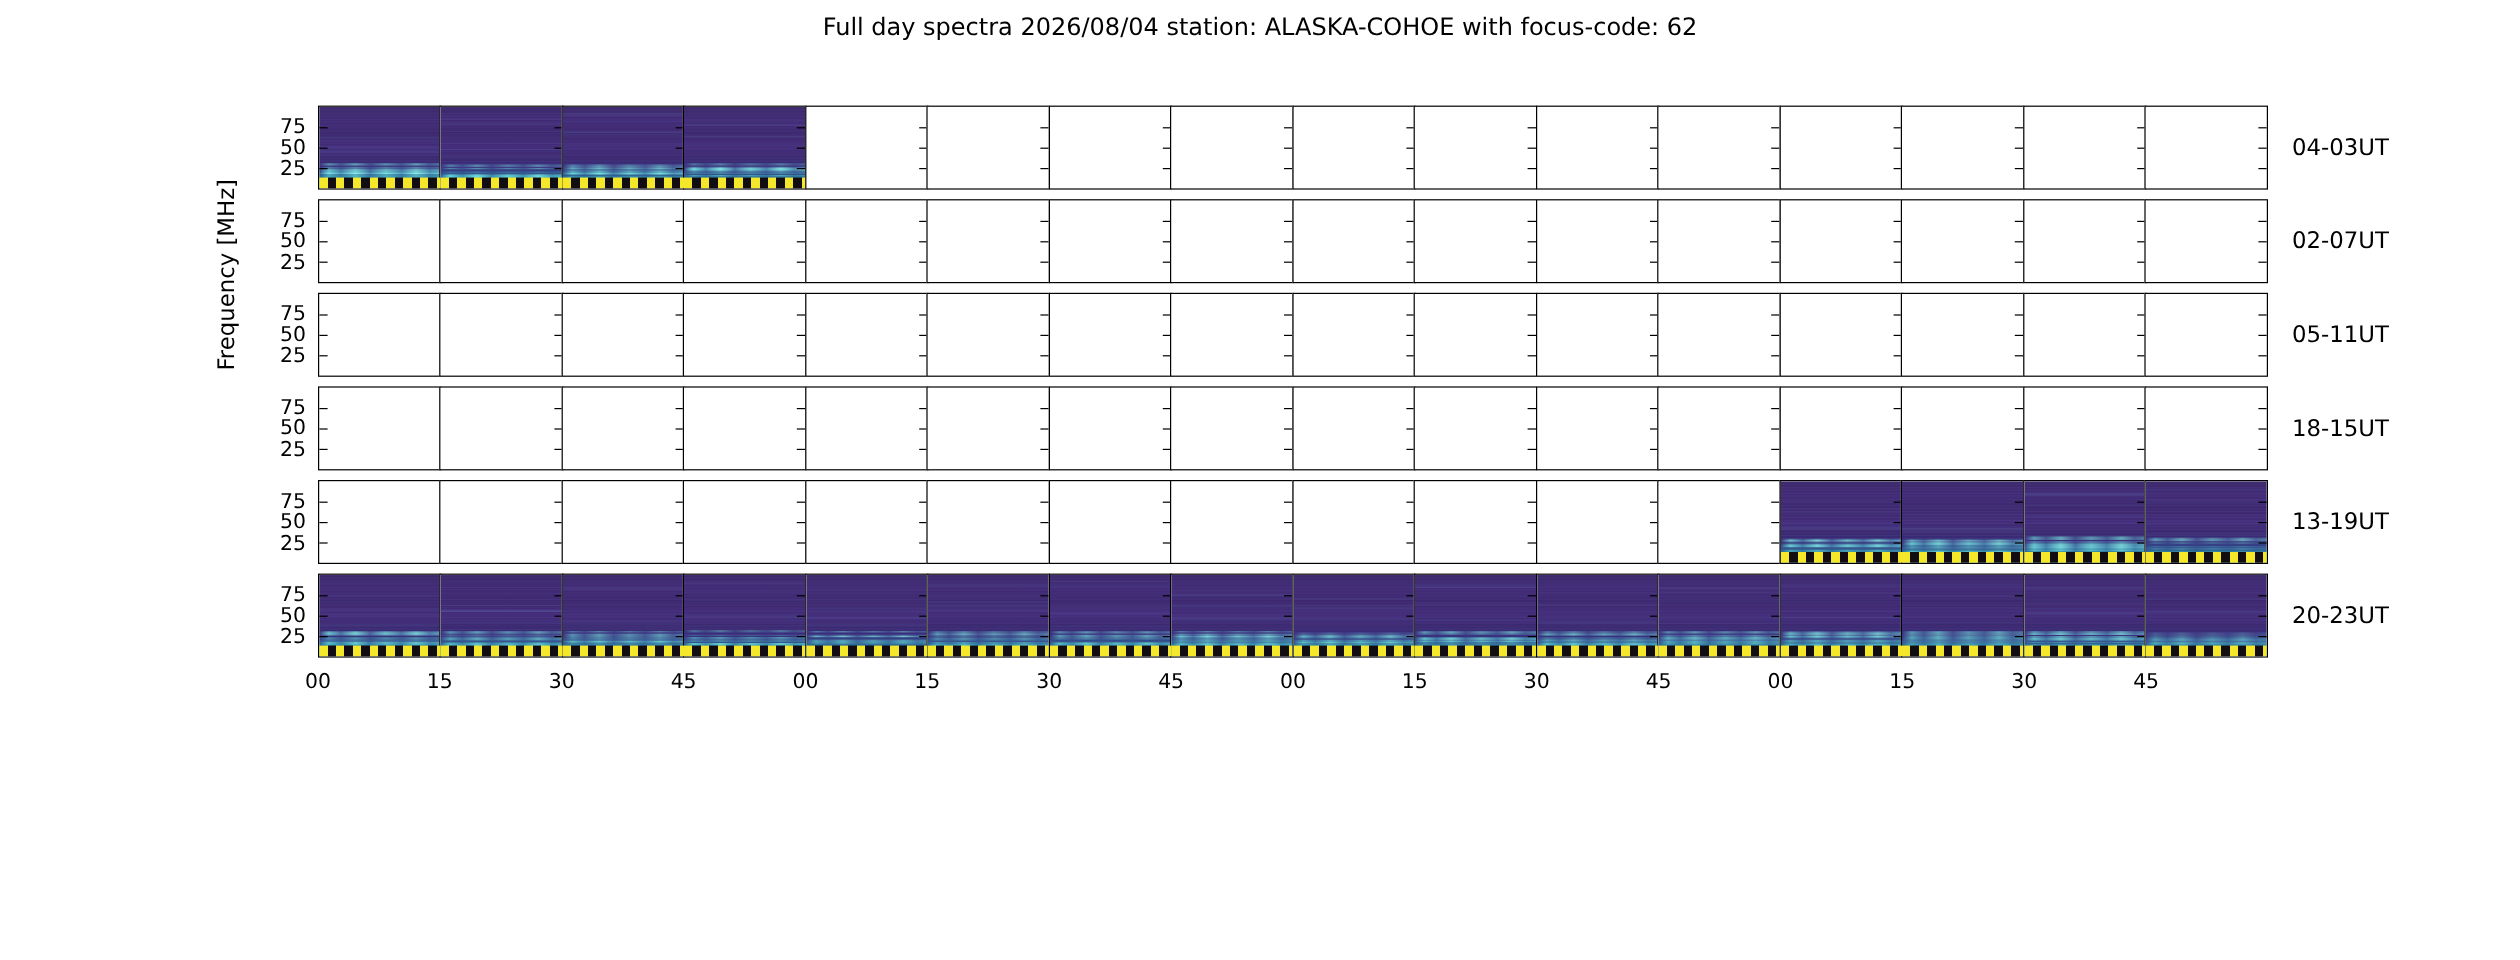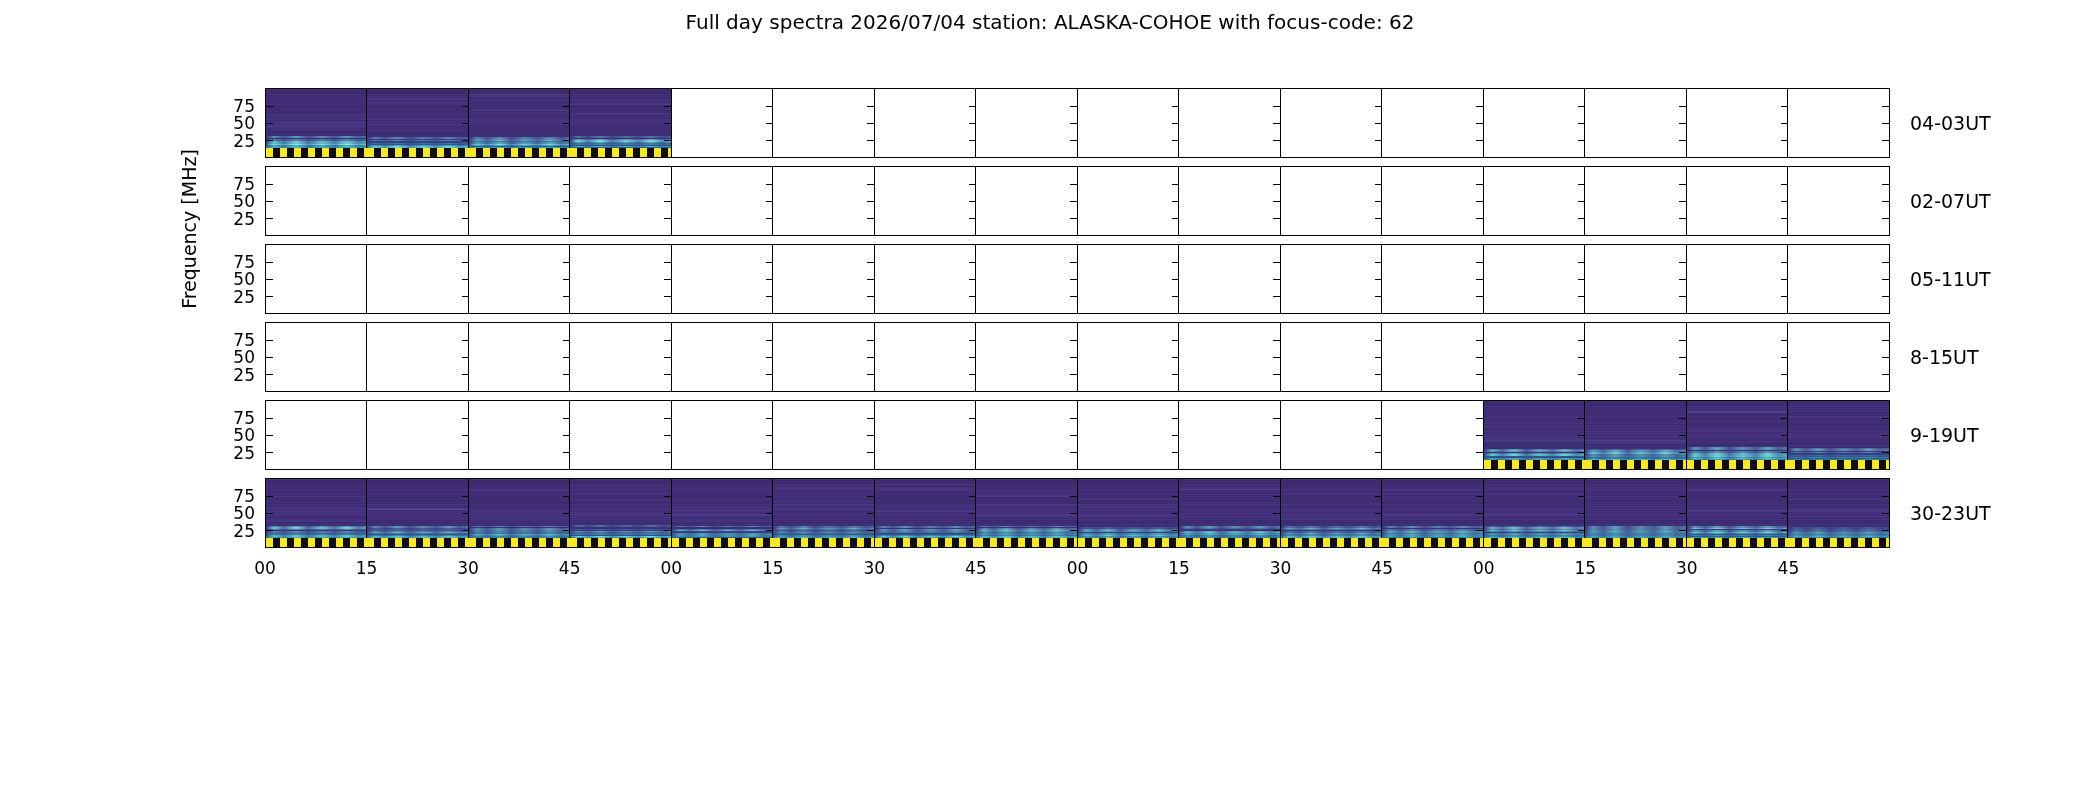--- a/index.html
+++ b/index.html
@@ -151,21 +151,21 @@
     color: #000000;
     transform: translateY(-50%);
     white-space: nowrap;
   }
 </style>
 </head>
 <body>
 
 <div id="figure">
 
-  <div id="title">Full day spectra 2026/07/04 station: ALASKA-COHOE with focus-code: 62</div>
+  <div id="title">Full day spectra 2026/08/04 station: ALASKA-COHOE with focus-code: 62</div>
 
   <div id="ylabel">Frequency [MHz]</div>
 
   <div id="plot-area"></div>
 
 <div class="row" style="top: 88px; height: 70px;">
       <div class="row-grid">
         <div class="cell first">
           <div class="spec">
             <div class="bg"></div>
@@ -585,21 +585,21 @@
           <div class="tick-y t50"></div>
           <div class="tick-y t25"></div>
         </div>
         <div class="cell blank">
           <div class="tick-y t75"></div>
           <div class="tick-y t50"></div>
           <div class="tick-y t25"></div>
         </div>
       </div>
     </div>
-    <div class="row-label" style="top: 357px;">8-15UT</div>
+    <div class="row-label" style="top: 357px;">18-15UT</div>
     <div class="ytick-label" style="left: 213px; top: 339.5px;">75</div>
     <div class="ytick-label" style="left: 213px; top: 357px;">50</div>
     <div class="ytick-label" style="left: 213px; top: 374.5px;">25</div>
     <div class="row" style="top: 400px; height: 70px;">
       <div class="row-grid">
         <div class="cell first blank">
           <div class="tick-y t75"></div>
           <div class="tick-y t50"></div>
           <div class="tick-y t25"></div>
         </div>
@@ -753,21 +753,21 @@
             <div class="streak" style="top: 89.8231%; height: 1.26456px; opacity: 0.48;"></div>
             <div class="streak" style="top: 95.7818%; height: 1.82625px; opacity: 0.77;"></div>
             <div class="dashband"></div>
           </div>
           <div class="tick-y t75"></div>
           <div class="tick-y t50"></div>
           <div class="tick-y t25"></div>
         </div>
       </div>
     </div>
-    <div class="row-label" style="top: 435px;">9-19UT</div>
+    <div class="row-label" style="top: 435px;">13-19UT</div>
     <div class="ytick-label" style="left: 213px; top: 417.5px;">75</div>
     <div class="ytick-label" style="left: 213px; top: 435px;">50</div>
     <div class="ytick-label" style="left: 213px; top: 452.5px;">25</div>
     <div class="row" style="top: 478px; height: 70px;">
       <div class="row-grid">
         <div class="cell first">
           <div class="spec">
             <div class="bg"></div>
             <div class="faint" style="top: 24.7806%; height: 1.12703px; opacity: 0.58;"></div>
             <div class="faint" style="top: 47.7147%; height: 2.16216px; opacity: 0.43;"></div>
@@ -1161,21 +1161,21 @@
             <div class="streak" style="top: 92.5415%; height: 1.70111px; opacity: 0.44;"></div>
             <div class="streak" style="top: 95.6539%; height: 3.37988px; opacity: 0.72;"></div>
             <div class="dashband"></div>
           </div>
           <div class="tick-y t75"></div>
           <div class="tick-y t50"></div>
           <div class="tick-y t25"></div>
         </div>
       </div>
     </div>
-    <div class="row-label" style="top: 513px;">30-23UT</div>
+    <div class="row-label" style="top: 513px;">20-23UT</div>
     <div class="ytick-label" style="left: 213px; top: 495.5px;">75</div>
     <div class="ytick-label" style="left: 213px; top: 513px;">50</div>
     <div class="ytick-label" style="left: 213px; top: 530.5px;">25</div>
     <div class="xtick-label" style="left: 265px; top: 558px;">00</div>
     <div class="xtick-label" style="left: 366.562px; top: 558px;">15</div>
     <div class="xtick-label" style="left: 468.125px; top: 558px;">30</div>
     <div class="xtick-label" style="left: 569.688px; top: 558px;">45</div>
     <div class="xtick-label" style="left: 671.25px; top: 558px;">00</div>
     <div class="xtick-label" style="left: 772.812px; top: 558px;">15</div>
     <div class="xtick-label" style="left: 874.375px; top: 558px;">30</div>

